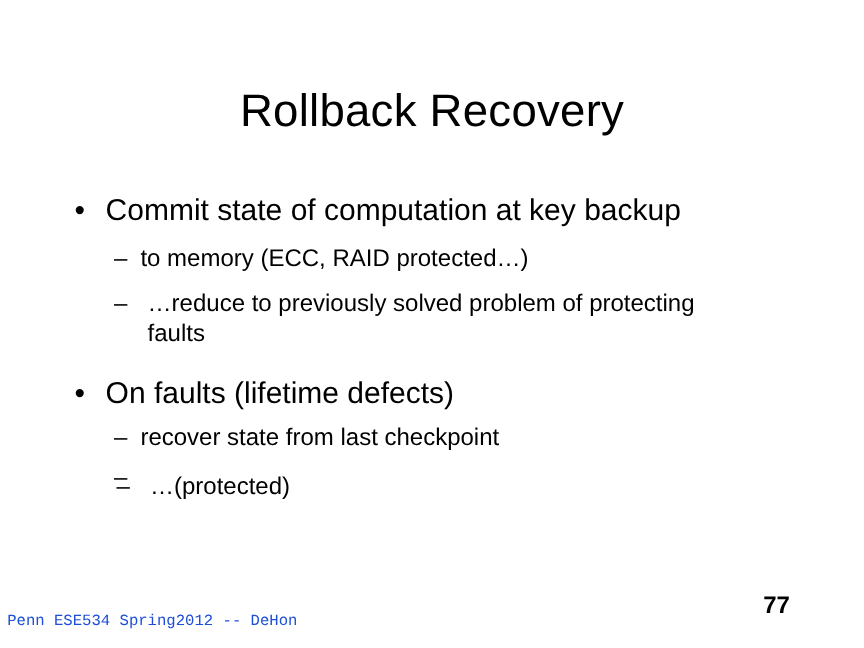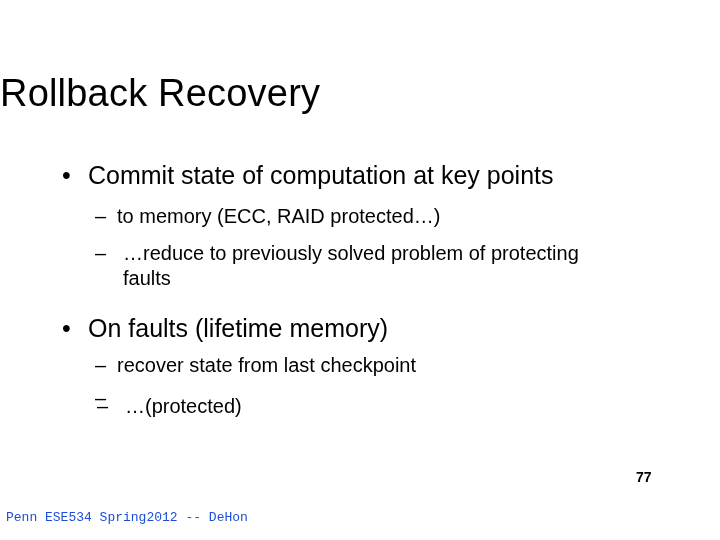--- a/index.html
+++ b/index.html
@@ -17,21 +17,21 @@
     background: #ffffff;
     overflow: hidden;
   }
 
   
   .slide-title {
     position: absolute;
     left: 0;
     top: 72px;
     width: 720px;
-    text-align: left;
+    text-align: center;
     font-family: "Liberation Sans", sans-serif;
     font-size: 38px;
     line-height: 42px;
     font-weight: normal;
     color: #000000;
     letter-spacing: 0.2px;
     white-space: nowrap;
   }
 
   
@@ -107,61 +107,61 @@
     top: 510px;
     font-family: Liberation Mono, monospace;
     font-size: 13px;
     line-height: 16px;
     color: #1d4ed8;
     white-space: nowrap;
   }
   .page-number {
     position: absolute;
     left: 636px;
-    top: 466px;
+    top: 494px;
     font-family: "Liberation Sans", sans-serif;
-    font-size: 14px;
+    font-size: 20px;
     line-height: 22px;
     font-weight: bold;
     color: #000000;
   }
 </style>
 </head>
 <body>
 
 <div id="slide">
 
   <div class="slide-title">Rollback Recovery</div>
 
   <div class="body-area">
 
     <div class="l1">
       <span class="marker">•</span>
-      <span class="txt">Commit state of computation at key points</span>
+      <span class="txt">Commit state of computation at key backup</span>
     </div>
 
     <div class="sp-a"></div>
 
     <div class="l2">
       <span class="marker">–</span>
       <span class="txt">to memory (ECC, RAID protected…)</span>
     </div>
 
     <div class="sp-b"></div>
 
     <div class="l2 wide">
       <span class="marker">–</span>
       <span class="txt">…reduce to previously solved problem of protecting faults</span>
     </div>
 
     <div class="sp-c"></div>
 
     <div class="l1">
       <span class="marker">•</span>
-      <span class="txt">On faults (lifetime memory)</span>
+      <span class="txt">On faults (lifetime defects)</span>
     </div>
 
     <div class="sp-d"></div>
 
     <div class="l2">
       <span class="marker">–</span>
       <span class="txt">recover state from last checkpoint</span>
     </div>
 
     <div class="sp-e"></div>

